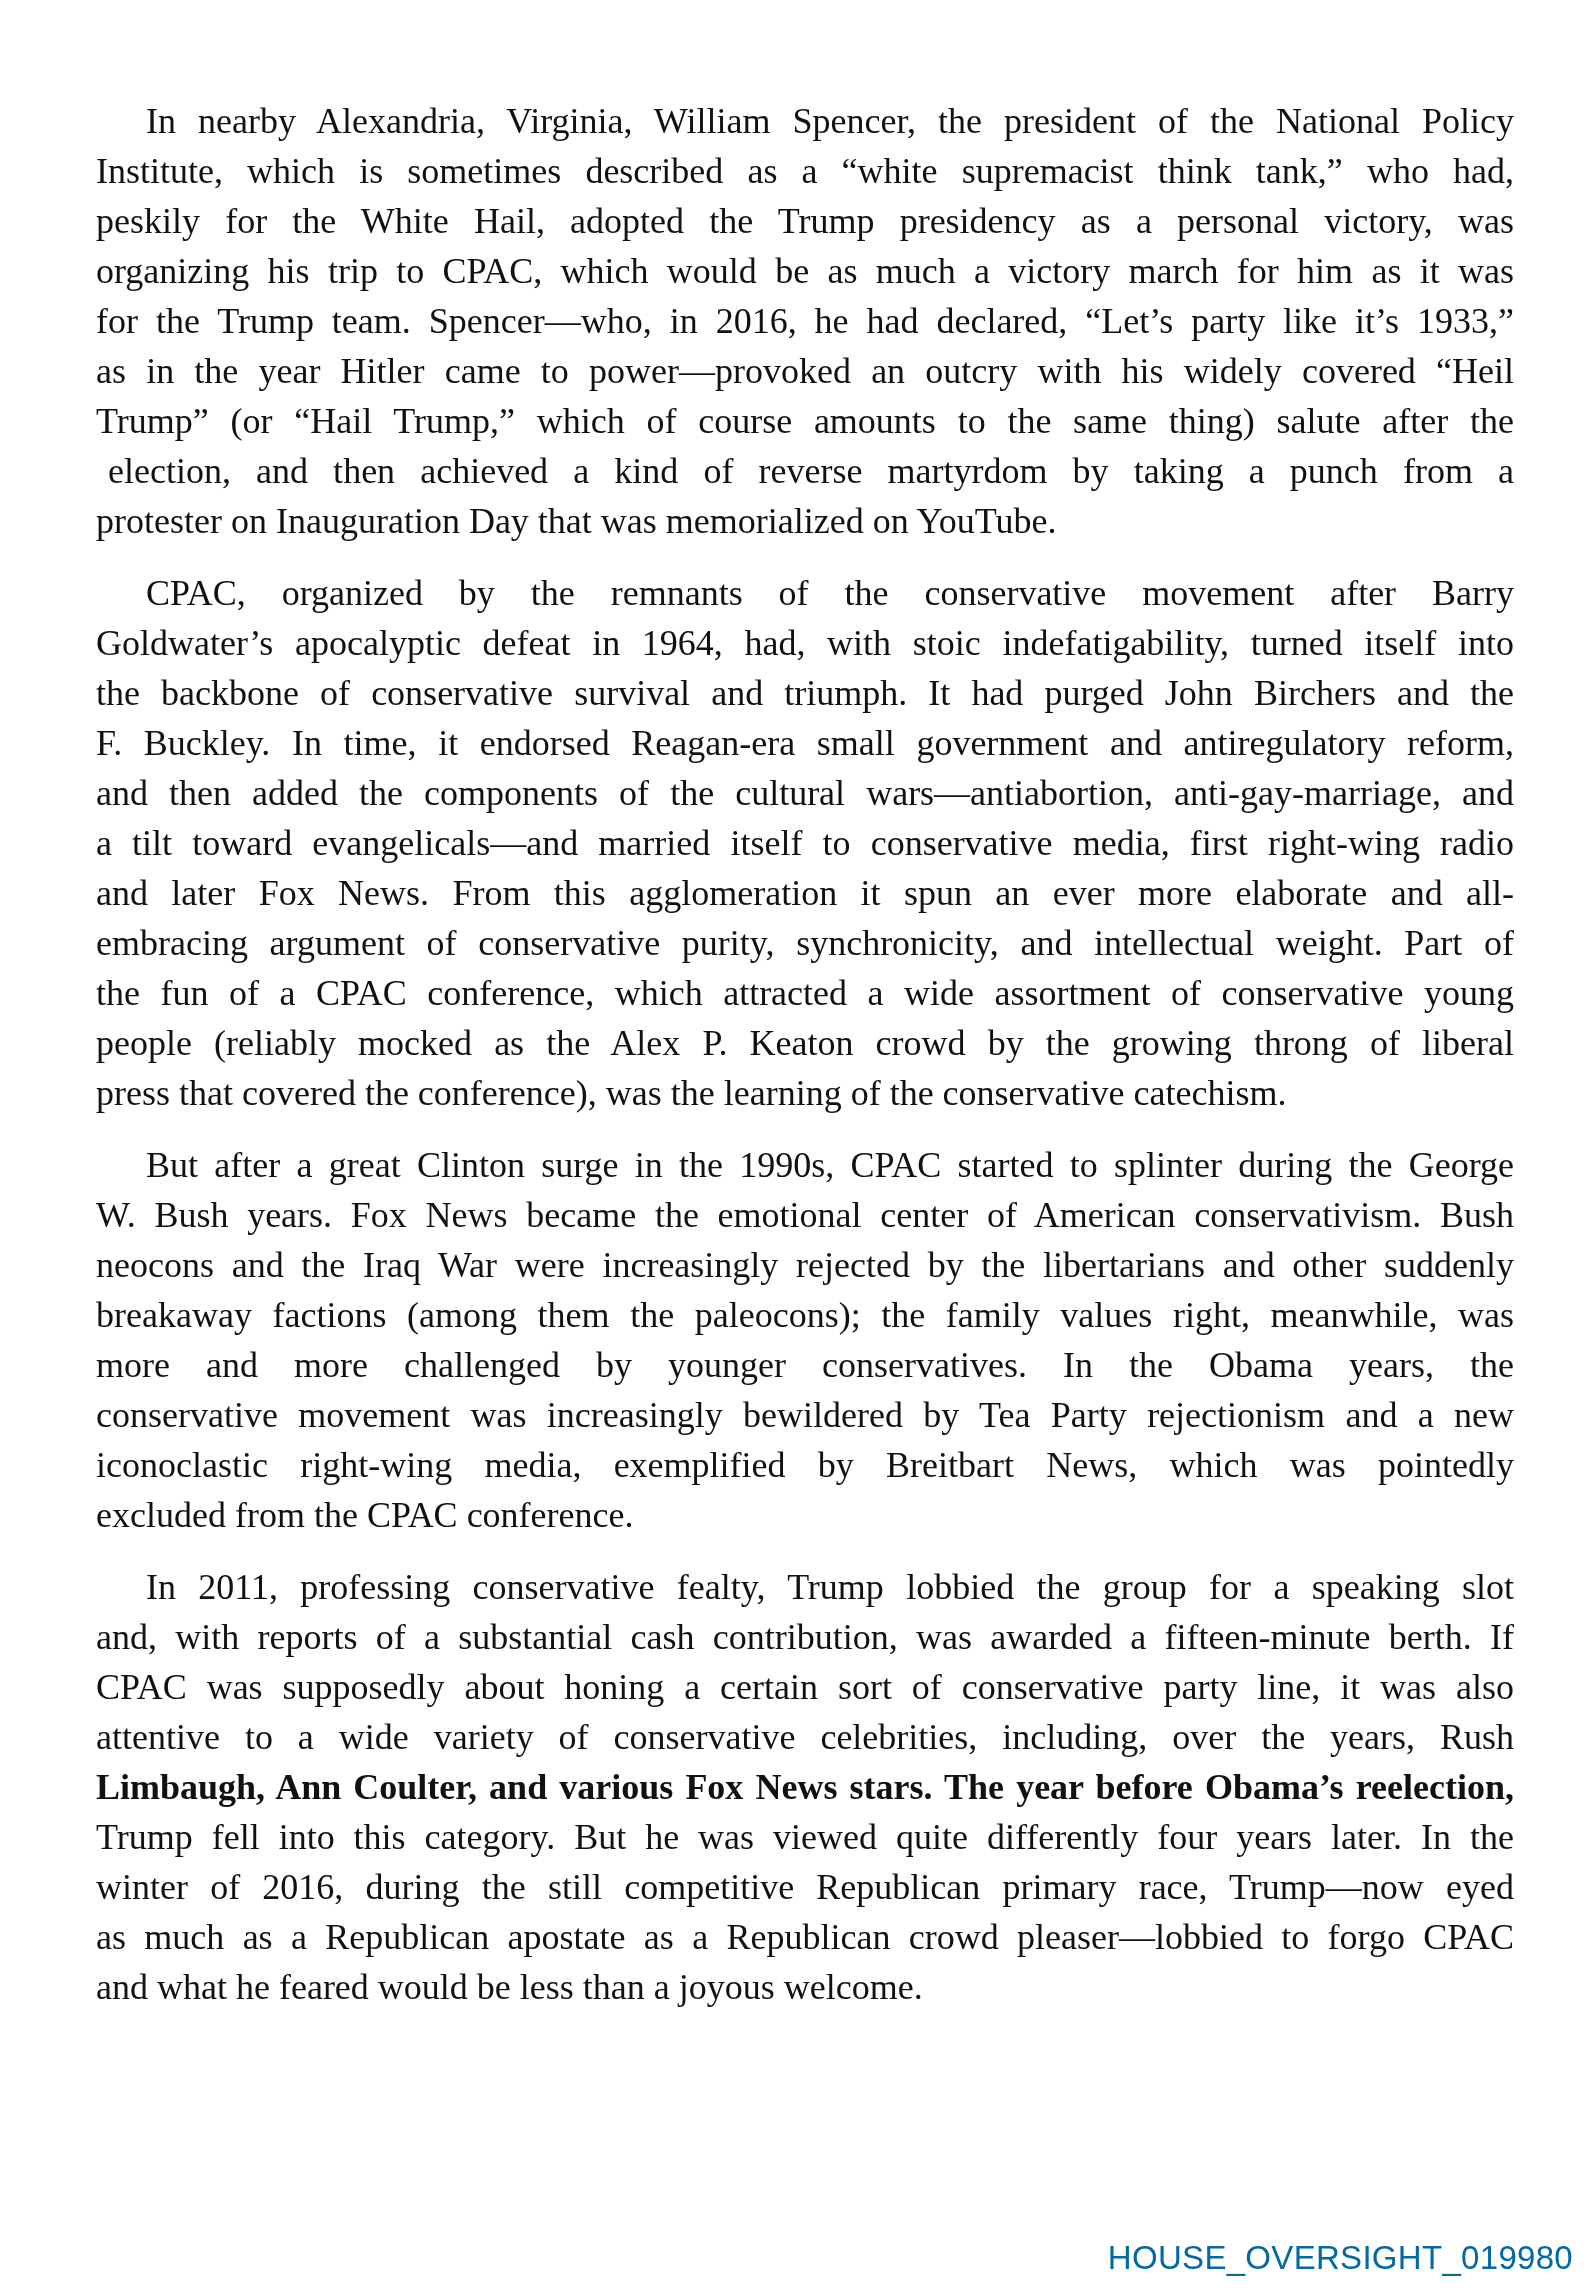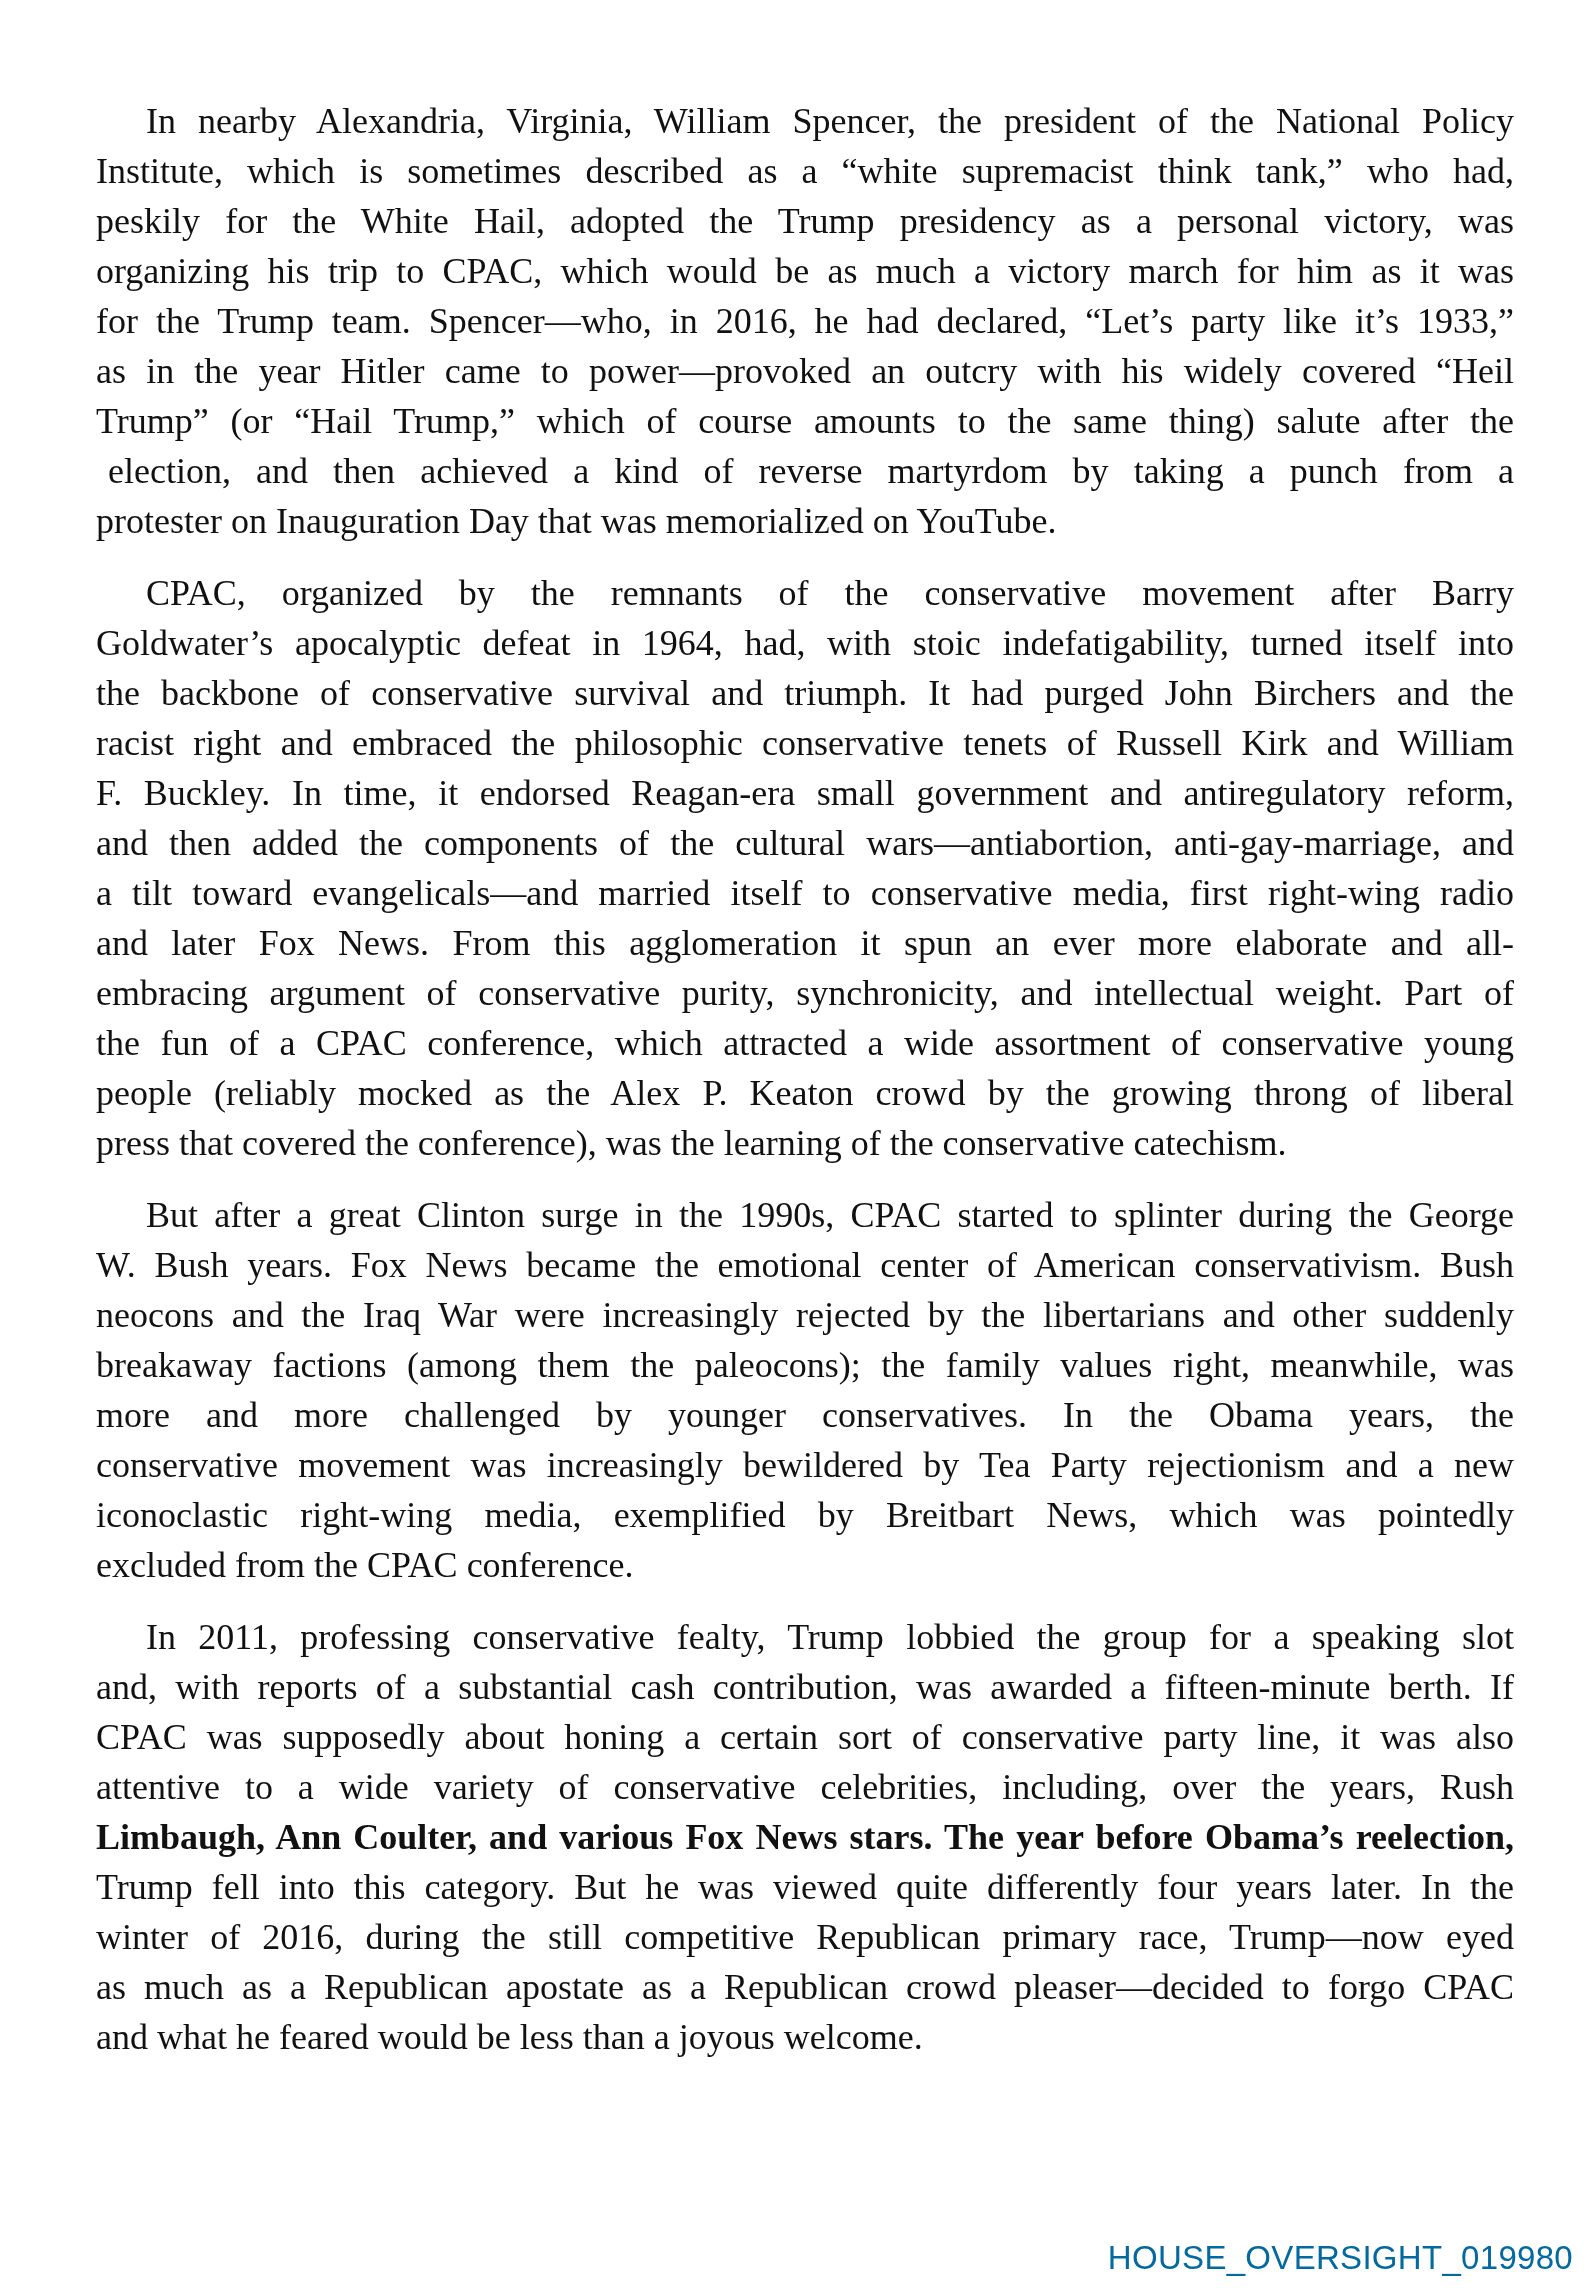--- a/index.html
+++ b/index.html
@@ -63,21 +63,20 @@
     <div class="line" style="white-space: normal;">as in the year Hitler came to power—provoked an outcry with his widely covered “Heil</div>
     <div class="line" style="white-space: normal;">Trump” (or “Hail Trump,” which of course amounts to the same thing) salute after the</div>
     <div class="line" style="white-space: normal; margin-left: 12px;">election, and then achieved a kind of reverse martyrdom by taking a punch from a</div>
     <div class="line last" style="white-space: normal;">protester on Inauguration Day that was memorialized on YouTube.</div>
   </div>
 
   <div class="para">
     <div class="line indent" style="white-space: normal;">CPAC, organized by the remnants of the conservative movement after Barry</div>
     <div class="line" style="white-space: normal;">Goldwater’s apocalyptic defeat in 1964, had, with stoic indefatigability, turned itself into</div>
     <div class="line" style="white-space: normal;">the backbone of conservative survival and triumph. It had purged John Birchers and the</div>
-    <div class="line" style="white-space: normal;">racist right and embraced the philosophic conservative tenets of Russell Kirk and William</div>
     <div class="line" style="white-space: normal;">F. Buckley. In time, it endorsed Reagan-era small government and antiregulatory reform,</div>
     <div class="line" style="white-space: normal;">and then added the components of the cultural wars—antiabortion, anti-gay-marriage, and</div>
     <div class="line" style="white-space: normal;">a tilt toward evangelicals—and married itself to conservative media, first right-wing radio</div>
     <div class="line" style="white-space: normal;">and later Fox News. From this agglomeration it spun an ever more elaborate and all-</div>
     <div class="line" style="white-space: normal;">embracing argument of conservative purity, synchronicity, and intellectual weight. Part of</div>
     <div class="line" style="white-space: normal;">the fun of a CPAC conference, which attracted a wide assortment of conservative young</div>
     <div class="line" style="white-space: normal;">people (reliably mocked as the Alex P. Keaton crowd by the growing throng of liberal</div>
     <div class="line last" style="white-space: normal;">press that covered the conference), was the learning of the conservative catechism.</div>
   </div>
 
@@ -93,20 +92,20 @@
   </div>
 
   <div class="para">
     <div class="line indent" style="white-space: normal;">In 2011, professing conservative fealty, Trump lobbied the group for a speaking slot</div>
     <div class="line" style="white-space: normal;">and, with reports of a substantial cash contribution, was awarded a fifteen-minute berth. If</div>
     <div class="line" style="white-space: normal;">CPAC was supposedly about honing a certain sort of conservative party line, it was also</div>
     <div class="line" style="white-space: normal;">attentive to a wide variety of conservative celebrities, including, over the years, Rush</div>
     <div class="line" style="white-space: normal; font-weight: bold;">Limbaugh, Ann Coulter, and various Fox News stars. The year before Obama’s reelection,</div>
     <div class="line" style="white-space: normal;">Trump fell into this category. But he was viewed quite differently four years later. In the</div>
     <div class="line" style="white-space: normal;">winter of 2016, during the still competitive Republican primary race, Trump—now eyed</div>
-    <div class="line" style="white-space: normal;">as much as a Republican apostate as a Republican crowd pleaser—decided to forgo CPAC</div>
+    <div class="line" style="white-space: normal;">as much as a Republican apostate as a Republican crowd pleaser—lobbied to forgo CPAC</div>
     <div class="line last" style="white-space: normal;">and what he feared would be less than a joyous welcome.</div>
   </div>
 
 </div>
 
 <div class="footer">HOUSE_OVERSIGHT_019980</div>
 
 
 </body></html>

